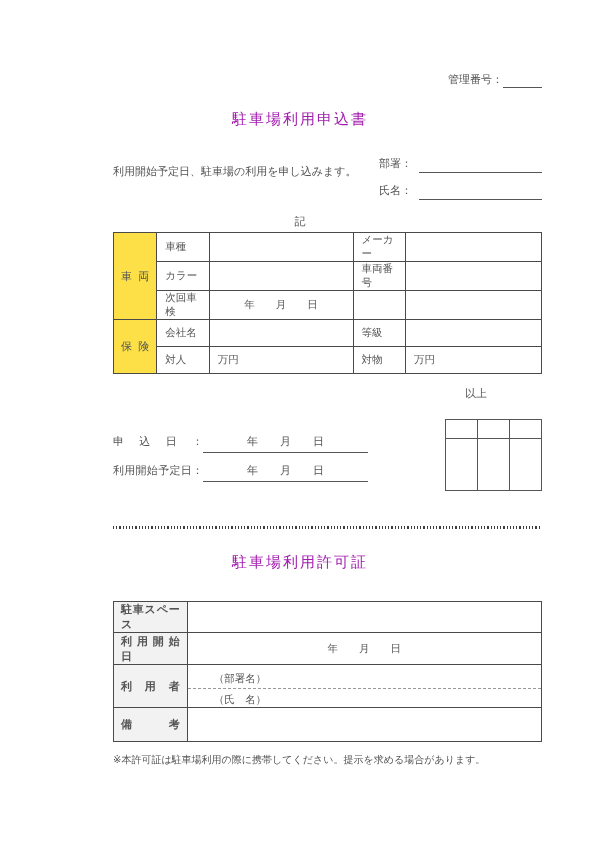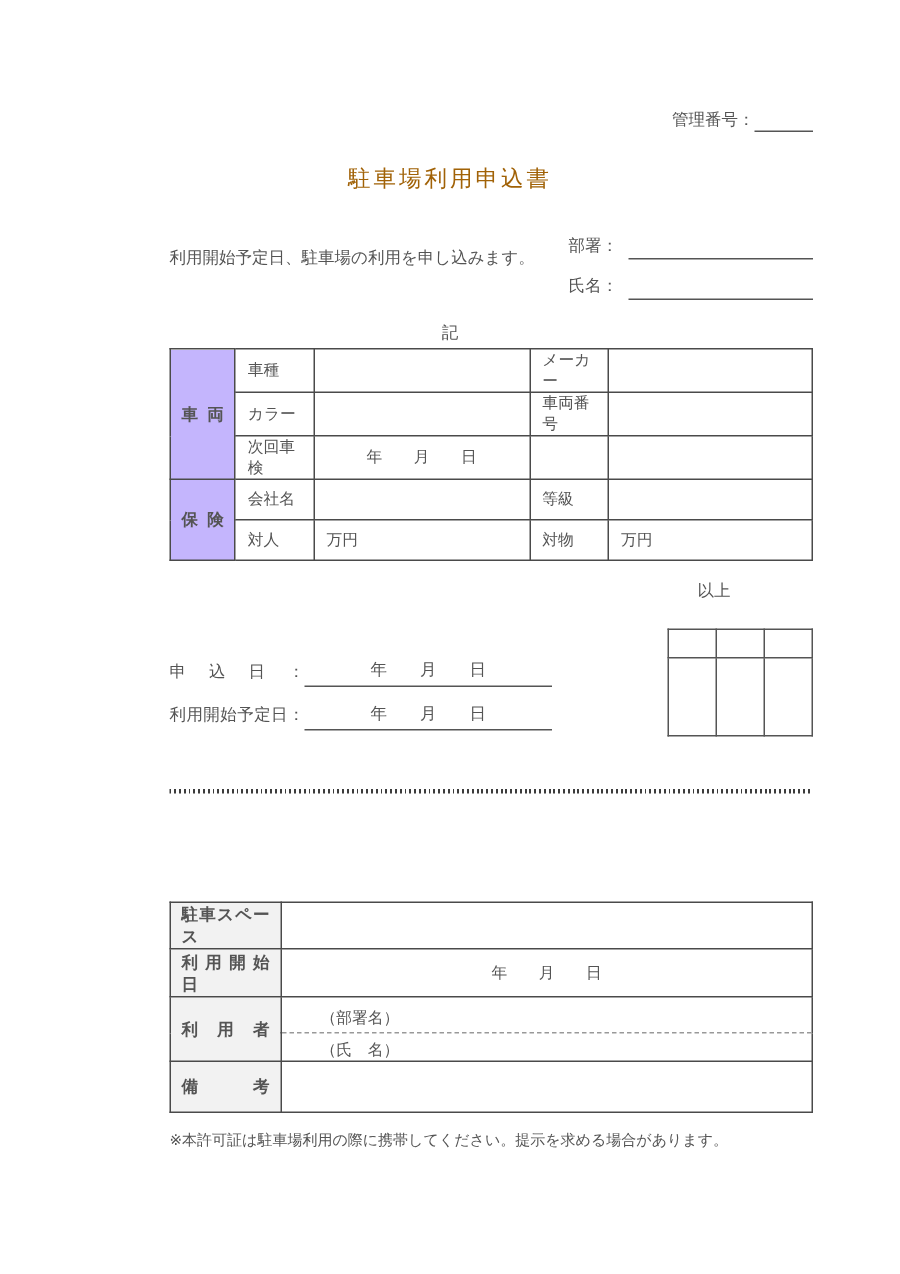--- a/index.html
+++ b/index.html
@@ -12,49 +12,49 @@
   }
 
   
   .admin-field { position:absolute; top:72px; left:390px; width:155px;
     display:flex; align-items:flex-end; font-size:11px; }
   .admin-field .lbl { white-space:nowrap; padding-bottom:1px; }
   .admin-field .fill-line { flex:1; border-bottom:1px solid #555; height:14px; }
 
   
   .doc-title { position:absolute; left:0; width:100%; text-align:center;
-    font-size:15px; letter-spacing:2px; color:#a16207; font-weight:normal; }
+    font-size:15px; letter-spacing:2px; color:#a21caf; font-weight:normal; }
   .title-apply  { top:110px; }
   .title-permit { top:553px; }
 
   
   .intro { position:absolute; top:164px; left:55px; font-size:11px; }
   .signer { position:absolute; top:146px; left:321px; width:224px; font-size:11px; }
   .signer .field { display:flex; align-items:flex-end; height:27px; }
   .signer .lbl { width:40px; padding-bottom:2px; white-space:nowrap; }
   .signer .fill-line { flex:1; border-bottom:1px solid #555; height:18px; }
 
   .ki-heading { position:absolute; top:214px; left:0; width:100%;
     text-align:center; font-size:11px; }
 
   
   table { border-collapse:collapse; table-layout:fixed; }
   .t1 { position:absolute; left:55px; top:232px; }
   .t1 td { border:1px solid #4a4a4a; height:27px; font-size:10.5px;
     padding:0 8px; vertical-align:middle; overflow:hidden; }
-  .t1 td.ghead { background:#c4b5fd; font-weight:bold; font-size:11px;
+  .t1 td.ghead { background:#fde047; font-weight:normal; font-size:11px;
     padding:0 7px; text-align:justify; text-align-last:justify;margin-top:10px; }
   .t1 td.center { text-align:center; }
   .t1 td.right  { }
 
   .closing { position:absolute; top:386px; right:55px; font-size:11px; }
 
   
   .dates { position:absolute; left:55px; top:434px; width:255px; font-size:11px; }
-  .date-row { display:flex; align-items:center; height:29px; }
+  .date-row { display:flex; align-items:flex-start; height:29px; }
   .date-label { width:90px; padding-bottom:3px; white-space:nowrap;
     text-align:justify; text-align-last:justify; }
   .date-line { flex:1; border-bottom:1px solid #555; text-align:center;
     padding-bottom:3px; white-space:nowrap; }
 
   
   .stamp { position:absolute; left:387px; top:419px; }
   .stamp td { border:1px solid #555; width:51px; }
   .stamp tr.hrow td { height:19px; }
   .stamp tr.brow td { height:52px; }
@@ -175,20 +175,21 @@
       <tr class="brow">
         <td></td>
         <td></td>
         <td></td>
       </tr>
     </tbody>
   </table>
 
   <div class="cut-line"></div>
 
+  <div class="doc-title title-permit">駐車場利用許可証</div>
 
   <table class="t2">
     <colgroup>
       <col style="width:83px">
         <col style="width:407px">
     </colgroup>
     <tbody>
       <tr class="r1">
         <td class="plabel">駐車スペース</td>
         <td class="pvalue"></td>

